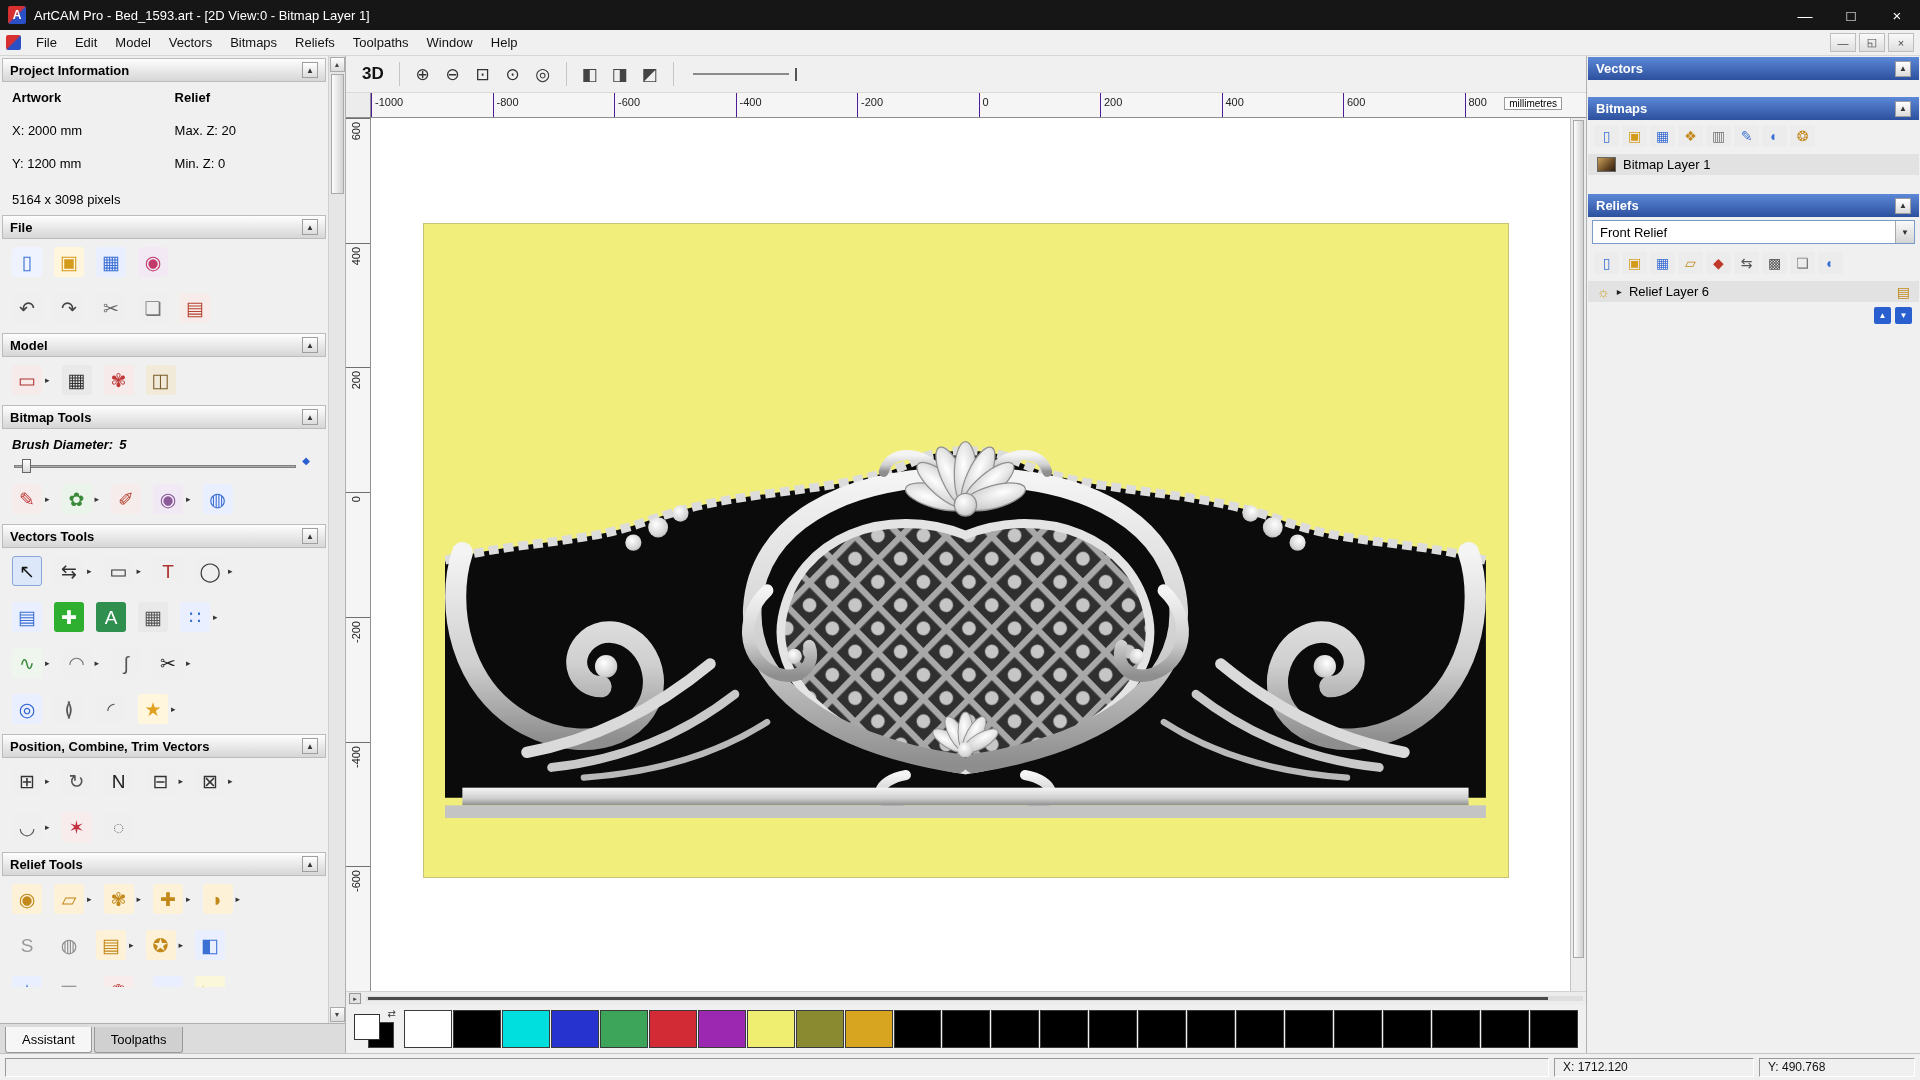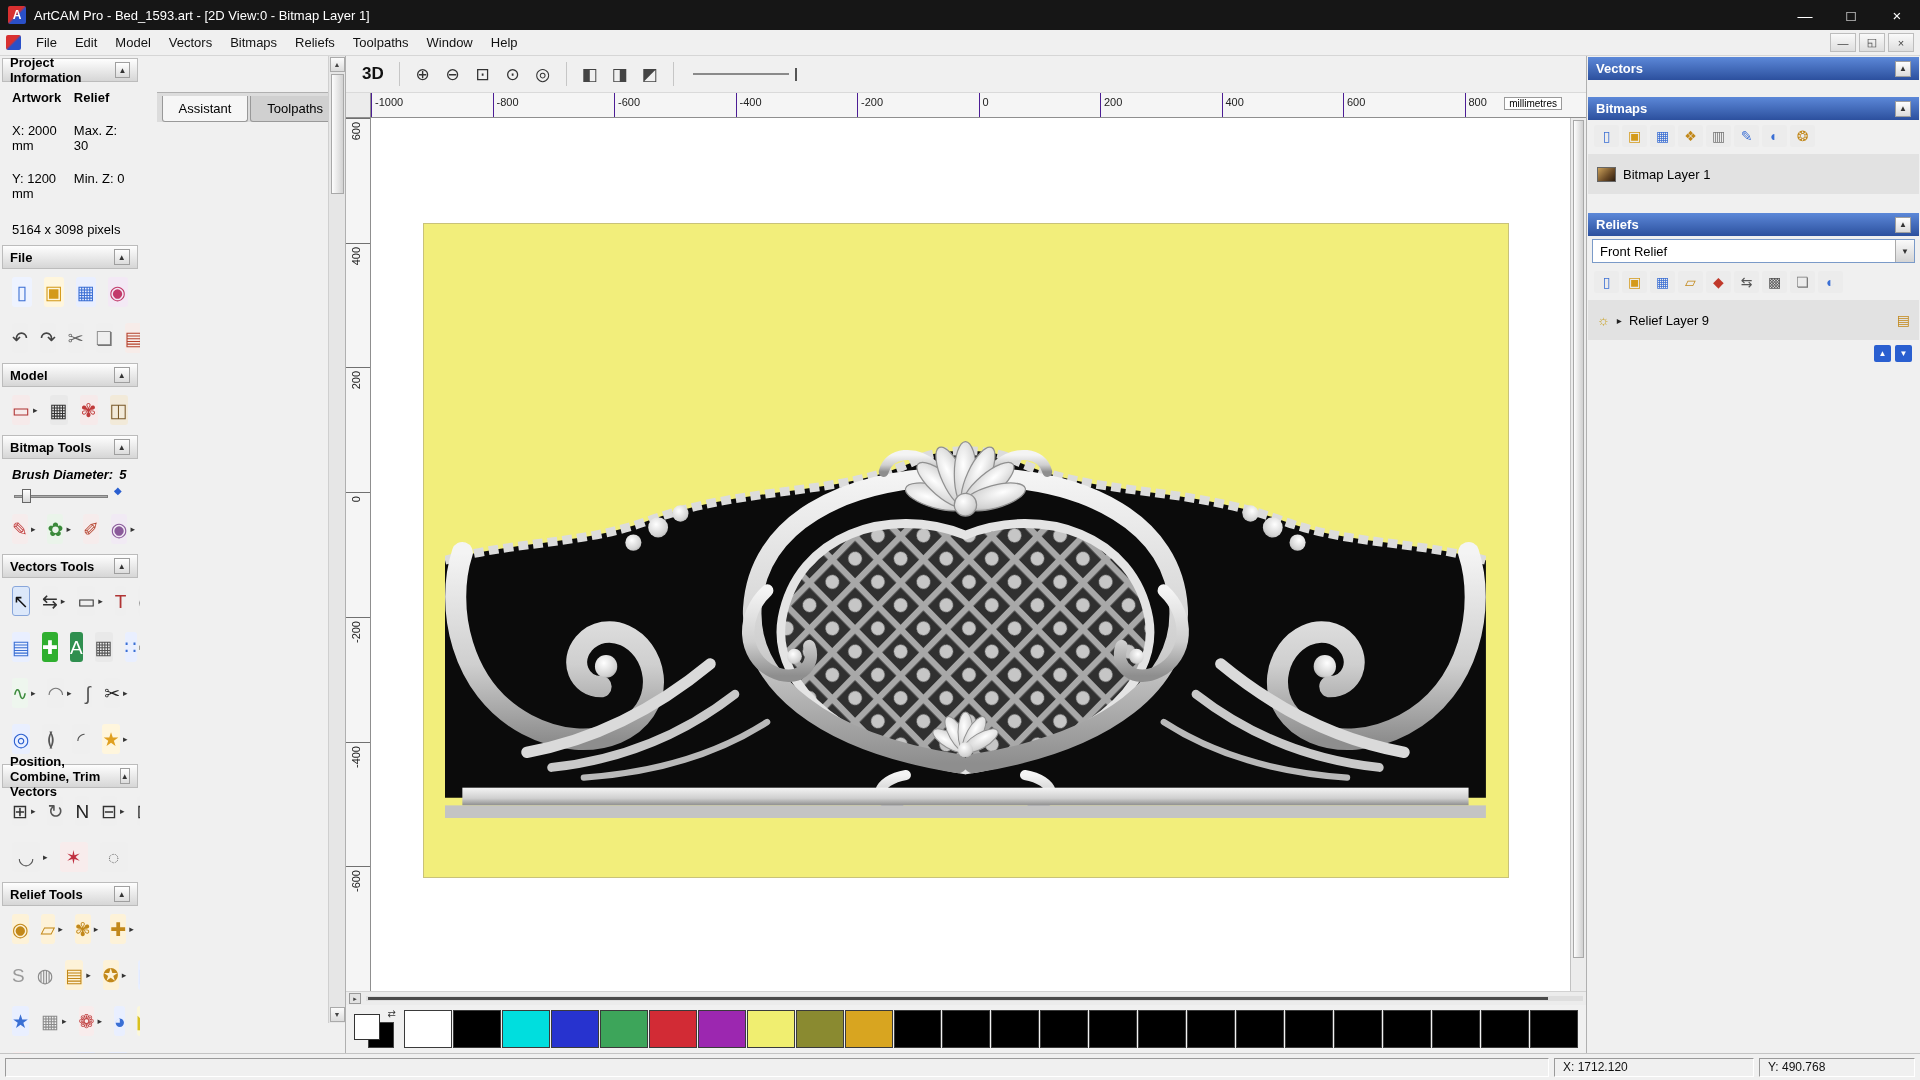--- a/index.html
+++ b/index.html
@@ -16,21 +16,21 @@
   
   .menubar { height:26px; background:#f0f0f0; border-bottom:1px solid #d6d6d6; display:flex; align-items:center; padding:0 6px; flex:0 0 auto; }
   .mdi-icon { width:15px; height:15px; border-radius:2px; background:linear-gradient(135deg,#d83030 45%,#2a50c8 55%); margin-right:6px; }
   .menu-item { padding:3px 9px; color:#111; }
   .mdi-controls { margin-left:auto; display:flex; gap:3px; }
   .mdi-btn { width:26px; height:19px; border:1px solid #bdbdbd; background:linear-gradient(#fafafa,#dedede); color:#444; font-size:11px; display:flex; align-items:center; justify-content:center; }
 
   .main { flex:1; display:flex; min-height:0; }
 
   
-  .left-panel { width:346px; flex:0 0 auto; background:#f0f0f0; border-right:1px solid #b0b0b0; display:flex; flex-direction:row; position:relative; }
+  .left-panel { width:346px; flex:0 0 auto; background:#f0f0f0; border-right:1px solid #b0b0b0; display:flex; flex-direction:column; position:relative; }
   .panel-scroll { flex:1; overflow:hidden; margin-right:17px; }
   .sec-head { height:24px; background:linear-gradient(#fefefe,#d6d6d6); border:1px solid #bcbcbc; display:flex; align-items:center; padding:0 7px; font-weight:bold; margin:2px 2px 0 2px; }
   .collapse { margin-left:auto; width:16px; height:16px; border:1px solid #9f9f9f; background:linear-gradient(#fff,#dcdcdc); font-size:8px; color:#333; display:flex; align-items:center; justify-content:center; }
   .pi { display:grid; grid-template-columns:1.15fr 1fr; padding:8px 12px 6px; row-gap:18px; }
   .pi .b { font-weight:bold; }
   .pi .full { grid-column:1/3; padding-top:3px; }
   .icon-row { display:flex; align-items:center; gap:12px; padding:8px 12px; }
   .ic { width:30px; height:30px; border-radius:3px; display:flex; align-items:center; justify-content:center; font-size:19px; line-height:1; }
   .ic.pressed { border:1px solid #88a6da; background:#dce8fa !important; }
   .fly { font-size:9px; color:#333; margin-left:-9px; }
@@ -86,21 +86,21 @@
   .dual-swatch .link { position:absolute; right:0; top:-2px; font-size:10px; color:#333; }
   .swatches { flex:1; display:flex; height:38px; gap:1px; }
   .swatch { flex:1; height:38px; border:1px solid #3a3a3a; }
 
   
   .right-panel { width:334px; flex:0 0 auto; background:#f0f0f0; border-left:1px solid #b0b0b0; display:flex; flex-direction:column; }
   .rp-head { height:23px; flex:0 0 auto; margin:1px 1px 0; background:linear-gradient(#5c88d8,#2c509e); color:#fff; font-weight:bold; display:flex; align-items:center; padding:0 8px; }
   .rp-gap { height:16px; flex:0 0 auto; }
   .rp-icons { display:flex; gap:3px; padding:5px 7px; flex:0 0 auto; flex-wrap:nowrap; }
   .rp-icons .ic { width:25px; height:22px; font-size:14px; border-radius:2px; }
-  .layer-row { display:flex; align-items:center; gap:7px; height:40px; margin:2px 1px; padding:0 9px; background:#e2e2e2; flex:0 0 auto; }
+  .layer-row { display:flex; align-items:center; gap:7px; height:21px; margin:2px 1px; padding:0 9px; background:#e2e2e2; flex:0 0 auto; }
   .bitmap-thumb { width:19px; height:15px; background:linear-gradient(135deg,#caa05a,#6a4a26 60%,#2c1d10); border:1px solid #666; }
   .bulb { color:#c8a020; font-size:14px; }
   .expand { font-size:10px; color:#222; }
   .layer-opt { margin-left:auto; color:#c2881a; font-size:14px; }
   .relief-select { display:flex; align-items:center; height:24px; margin:3px 5px; background:#fff; border:1px solid #7a9ac8; flex:0 0 auto; }
   .sel-text { flex:1; padding:0 7px; }
   .sel-arrow { width:19px; height:100%; border-left:1px solid #aaa; background:linear-gradient(#fafafa,#d4d4d4); font-size:8px; color:#333; display:flex; align-items:center; justify-content:center; }
   .updown { display:flex; justify-content:flex-end; gap:4px; padding:3px 8px; flex:0 0 auto; }
   .ud-btn { width:17px; height:17px; border-radius:2px; background:#2a5fd0; color:#fff; font-size:8px; display:flex; align-items:center; justify-content:center; }
   .rp-spacer { flex:1; }
@@ -153,21 +153,21 @@
       <div class="panel-scroll">
 
         <div class="sec-head">
           <span>Project Information</span>
           <span class="collapse">▲</span>
         </div>
         <div class="pi">
           <div class="b">Artwork</div>
           <div class="b">Relief</div>
           <div>X: 2000 mm</div>
-          <div>Max. Z: 30</div>
+          <div>Max. Z: 20</div>
           <div>Y: 1200 mm</div>
           <div>Min. Z: 0</div>
           <div class="full">5164 x 3098 pixels</div>
         </div>
 
         <div class="sec-head">
           <span>File</span>
           <span class="collapse">▲</span>
         </div>
         <div class="icon-row">
@@ -576,21 +576,21 @@
           <span class="ic" style="color: rgb(194, 136, 26); background: rgb(236, 236, 236);">▱</span>
           <span class="ic" style="color: rgb(192, 57, 43); background: rgb(236, 236, 236);">◆</span>
           <span class="ic" style="color: rgb(85, 85, 85); background: rgb(236, 236, 236);">⇆</span>
           <span class="ic" style="color: rgb(85, 85, 85); background: rgb(236, 236, 236);">▩</span>
           <span class="ic" style="color: rgb(119, 119, 119); background: rgb(236, 236, 236);">❏</span>
           <span class="ic" style="color: rgb(59, 111, 212); background: rgb(236, 236, 236);">◐</span>
         </div>
       <div class="layer-row">
         <span class="bulb">☼</span>
         <span class="expand">▸</span>
-        <span>Relief Layer 9</span>
+        <span>Relief Layer 6</span>
         <span class="layer-opt">▤</span>
       </div>
       <div class="updown">
         <span class="ud-btn">▲</span>
         <span class="ud-btn">▼</span>
       </div>
 
       <div class="rp-spacer"></div>
 
     </div>

